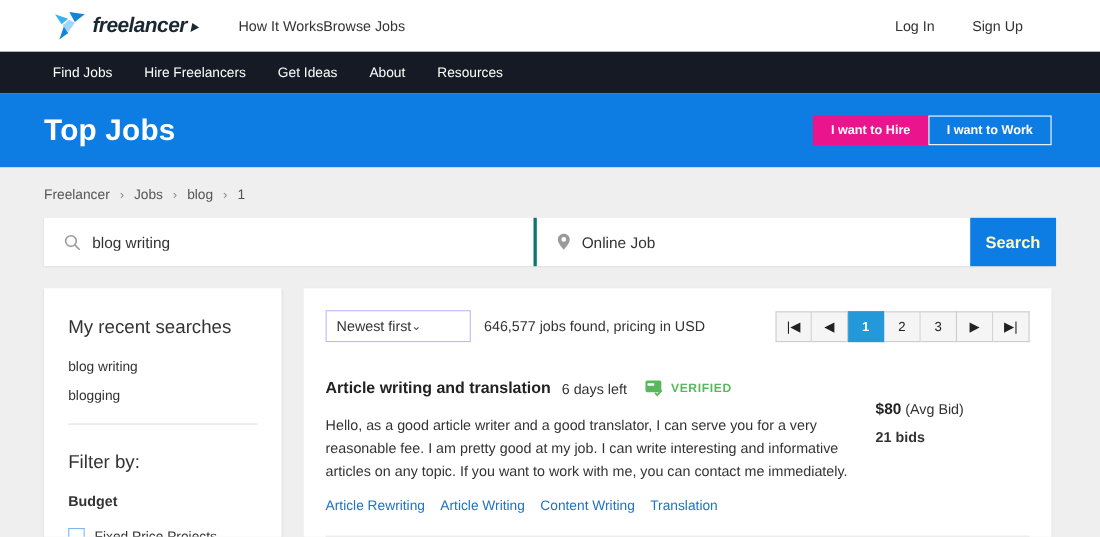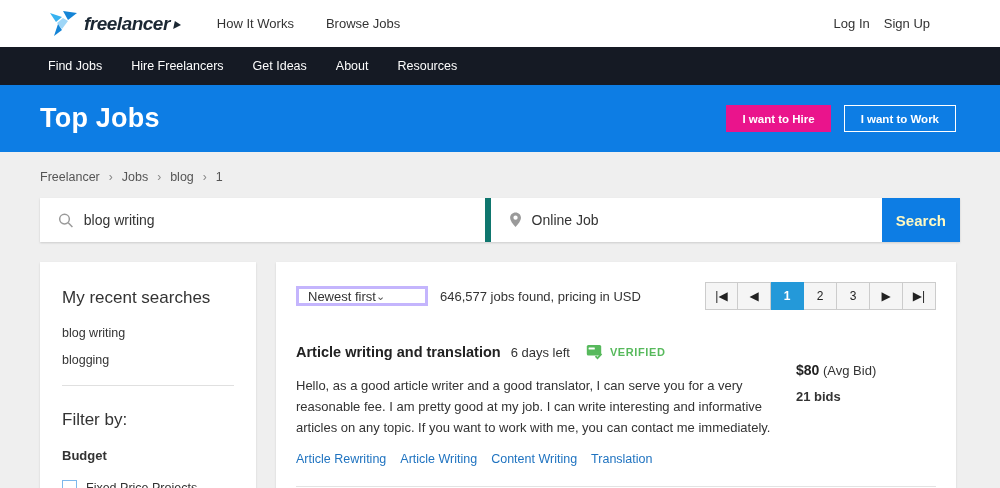--- a/index.html
+++ b/index.html
@@ -4,66 +4,66 @@
 <style>
   * { margin:0; padding:0; box-sizing:border-box; }
   html,body { width:1000px; height:488px; overflow:hidden; }
   body { font-family:"Liberation Sans", sans-serif; background:#efefef; color:#333; }
 
   
   .topbar { height:47px; background:#fff; display:flex; align-items:center; padding:0 70px 0 48px; }
   .logo { display:flex; align-items:center; gap:6px; cursor:pointer; }
   .logo-text { font-size:19px; font-weight:bold; font-style:italic; color:#1b2733; letter-spacing:-0.5px; }
   .logo-arrow { width:0; height:0; border-left:7px solid #1b2733; border-top:4px solid transparent; border-bottom:4px solid transparent; margin-left:-2px; transform:skewX(-12deg); margin-top:2px; }
-  .topnav { display:flex; gap:32px; margin-left:36px; }
+  .topnav { display:flex; margin-left:36px; }
   .topnav a, .auth a { font-size:13px; color:#333; text-decoration:none; cursor:pointer; }
-  .auth { margin-left:auto; display:flex; gap:14px; }
+  .auth { margin-left:auto; display:flex; gap:34px; }
 
   
   .darkbar { height:38px; background:#151a24; display:flex; align-items:center; gap:29px; padding:0 48px; }
   .darkbar a { color:#fdfdfd; font-size:12.5px; text-decoration:none; cursor:pointer; }
 
   
   .banner { height:67px; background:#0d7de4; display:flex; align-items:center; padding:0 44px 0 40px; }
   .banner h1 { color:#fff; font-size:27px; font-weight:bold; letter-spacing:0.2px; }
-  .banner-buttons { margin-left:auto; display:flex; gap:13px; }
+  .banner-buttons { margin-left:auto; display:flex; }
   .banner-buttons button { height:27px; padding:0 16px; font-size:11.5px; font-weight:bold; font-family:inherit; cursor:pointer; border:none; }
   .btn-hire { background:#ea148c; color:#fff; }
   .btn-work { background:transparent; color:#fff; border:1px solid #fff !important;text-align:right; }
 
   
   .breadcrumb { padding:18px 40px 12px; font-size:12.5px; color:#555; display:flex; gap:9px; align-items:center; }
   .breadcrumb .sep { color:#888; font-size:12px; }
   .breadcrumb a { color:#555; text-decoration:none; cursor:pointer; }
 
   
   .searchbar { margin:2px 40px 0; height:44px; background:#fff; display:flex; align-items:stretch; box-shadow:0 1px 2px rgba(0,0,0,0.15); }
   .search-field { display:flex; align-items:center; gap:10px; padding:0 18px; }
   .search-field.keyword { flex:1 1 50%; }
-  .search-field.location { flex:1 1 49%; border-left:6px solid #0f766e;margin-left:40px; }
+  .search-field.location { flex:1 1 49%; border-left:3px solid #0f766e;margin-left:40px; }
   .search-field input { border:none; outline:none; font-size:14px; color:#333; font-family:inherit; width:100%; background:transparent; }
   .search-btn { width:90px; background:#0d7de4; color:#fef9c3; border:none; font-size:15px; font-weight:bold; font-family:inherit; cursor:pointer; }
 
   
   .content { display:flex; gap:20px; padding:20px 44px 0 40px; align-items:flex-start; }
   .card { background:#fff; box-shadow:0 1px 2px rgba(0,0,0,0.12); }
 
   
   .sidebar { width:216px; padding:26px 22px; height:240px; }
   .sidebar h2 { font-size:17px; font-weight:normal; color:#333; margin-bottom:18px; }
   .recent-link { display:block; font-size:12.5px; color:#333; text-decoration:none; margin-bottom:13px; cursor:pointer; }
   .sidebar hr { border:none; border-top:1px solid #e0e0e0; margin:18px 0 24px; }
   .budget-label { font-size:13px; font-weight:bold; margin-bottom:17px; }
   .checkbox-row { display:flex; align-items:center; gap:9px; font-size:12.5px; color:#333; }
   .checkbox-row input { width:15px; height:15px; appearance:none; border:1.5px solid #7db8ec; background:#fff; cursor:pointer; }
 
   
   .results { flex:1; padding:20px; min-height:240px; }
   .toolbar { display:flex; align-items:center; }
-  .sortbox { width:132px; height:20px; border:3px solid #c4b5fd; background:#fff; display:flex; align-items:center; padding:0 9px; font-size:13px; color:#333; cursor:pointer; }
+  .sortbox { width:132px; height:29px; border:1px solid #c4b5fd; background:#fff; display:flex; align-items:center; padding:0 9px; font-size:13px; color:#333; cursor:pointer; }
   .sortbox .chev { color:#555; font-size:11px; }
   .count { font-size:13px; color:#333; margin-left:12px; }
   .pagination { margin-left:auto; display:flex; }
   .page-btn { min-width:33px; height:28px; display:flex; align-items:center; justify-content:center; background:#f5f5f5; border:1px solid #ccc; border-left:none; font-size:12px; color:#222; cursor:pointer; }
   .page-btn:first-child { border-left:1px solid #ccc; }
   .page-btn.active { background:#2499d9; border-color:#2499d9; color:#fff; font-weight:bold; }
 
   
   .job { display:flex; margin-top:34px; }
   .job-main { flex:1; max-width:515px; }

